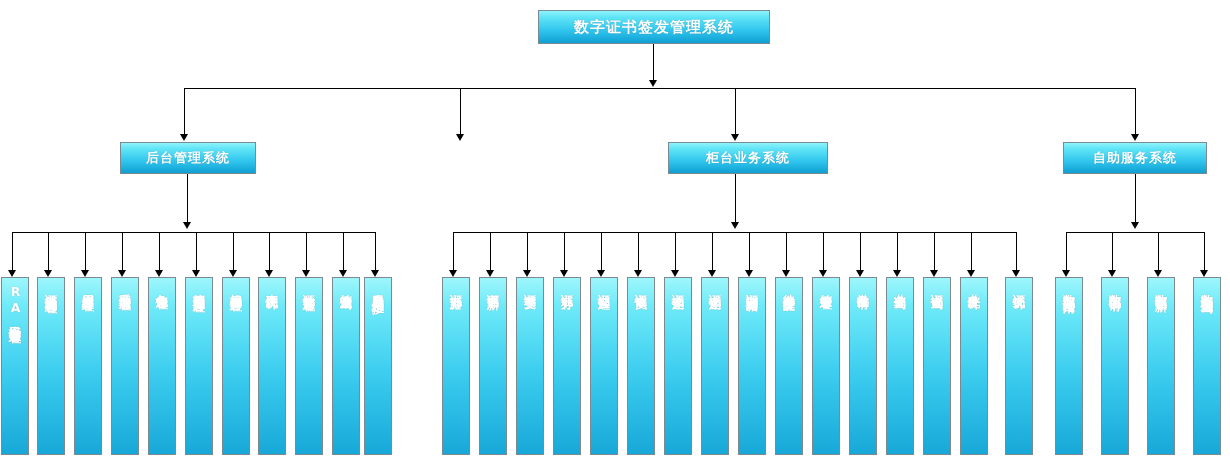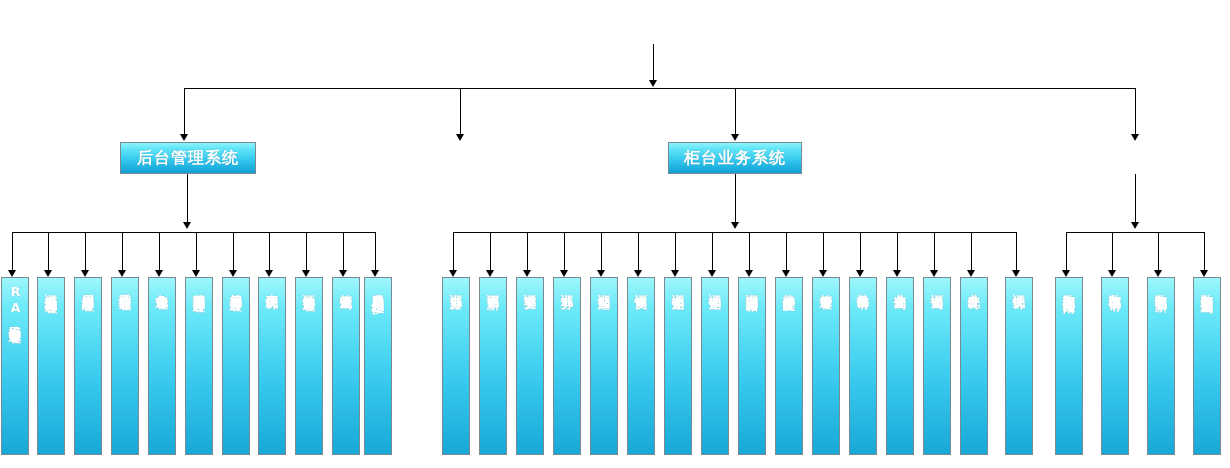--- a/index.html
+++ b/index.html
@@ -35,21 +35,21 @@
   }
 
   
   .node.root {
     font-size: 15px;
     letter-spacing: 1px;
     background: linear-gradient(to bottom, #8df3fb 0%, #5fe4f7 20%, #2fc4ec 62%, #0f9fd2 100%);
   }
   
   .node.lvl2 {
-    font-size: 16px;
+    font-size: 13px;
     letter-spacing: 1px;
     background: linear-gradient(to bottom, #8df3fb 0%, #5fe4f7 20%, #2fc4ec 62%, #0f9fd2 100%);
   }
   
   .node.leaf {
     font-size: 12.5px;
     line-height: 14px;
     writing-mode: vertical-rl;
     text-orientation: upright;
     align-items: center;
@@ -80,20 +80,23 @@
     border-left: 4px solid transparent;
     border-right: 4px solid transparent;
     border-top: 7px solid #000000;
   }
 </style>
 </head>
 <body>
 
 <div id="canvas">
 
+  <div class="node root" style="left:538px; top:10px; width:232px; height:34px;">
+    <span>数字证书签发管理系统</span>
+  </div>
 
   <div class="ln v" style="left:653px; top:44px; width:1px; height:36px;"></div>
   <div class="arrow" style="left:649px; top:80px;"></div>
 
   <div class="ln h" style="left:184px; top:88px; width:951px; height:1px;"></div>
 
   <div class="ln v" style="left:184px; top:88px; width:1px; height:46px;"></div>
   <div class="arrow" style="left:180px; top:134px;"></div>
 
   <div class="ln v" style="left:460px; top:88px; width:1px; height:46px;"></div>
@@ -103,24 +106,27 @@
   <div class="arrow" style="left:731px; top:134px;"></div>
 
   <div class="ln v" style="left:1135px; top:88px; width:1px; height:46px;"></div>
   <div class="arrow" style="left:1131px; top:134px;"></div>
 
   <div class="node lvl2" style="left:120px; top:142px; width:136px; height:32px;">
     <span>后台管理系统</span>
   </div>
 
 
-  <div class="node lvl2" style="left:668px; top:142px; width:134px; height:32px;font-family:Liberation Serif, serif;">
+  <div class="node lvl2" style="left:668px; top:142px; width:160px; height:32px;font-family:Liberation Serif, serif;">
     <span>柜台业务系统</span>
   </div>
 
+  <div class="node lvl2" style="left:1063px; top:142px; width:144px; height:32px;">
+    <span>自助服务系统</span>
+  </div>
 
   <div class="ln v" style="left:187px; top:174px; width:1px; height:48px;"></div>
   <div class="arrow" style="left:183px; top:222px;"></div>
 
   <div class="ln h" style="left:12px; top:232px; width:363px; height:1px;"></div>
 
   <div class="ln v" style="left:12px;  top:232px; width:1px; height:38px;"></div>
   <div class="arrow" style="left:8px;   top:270px;"></div>
   <div class="ln v" style="left:48px;  top:232px; width:1px; height:38px;"></div>
   <div class="arrow" style="left:44px;  top:270px;"></div>

